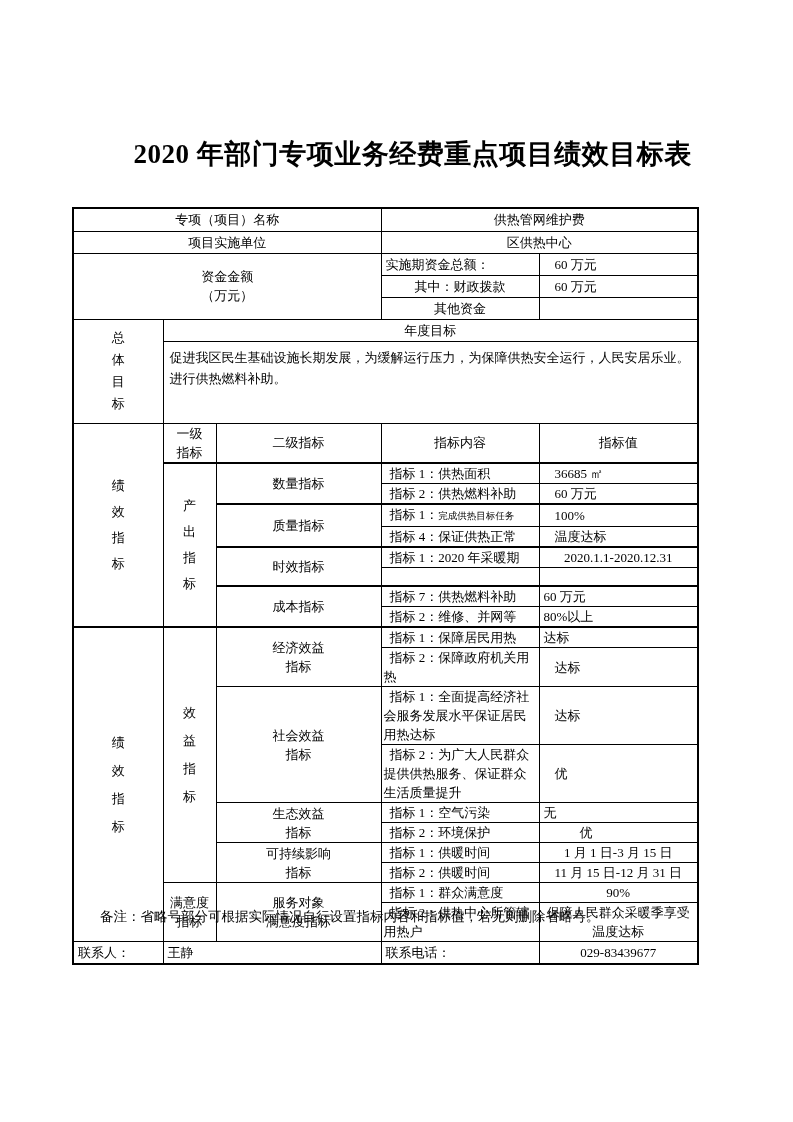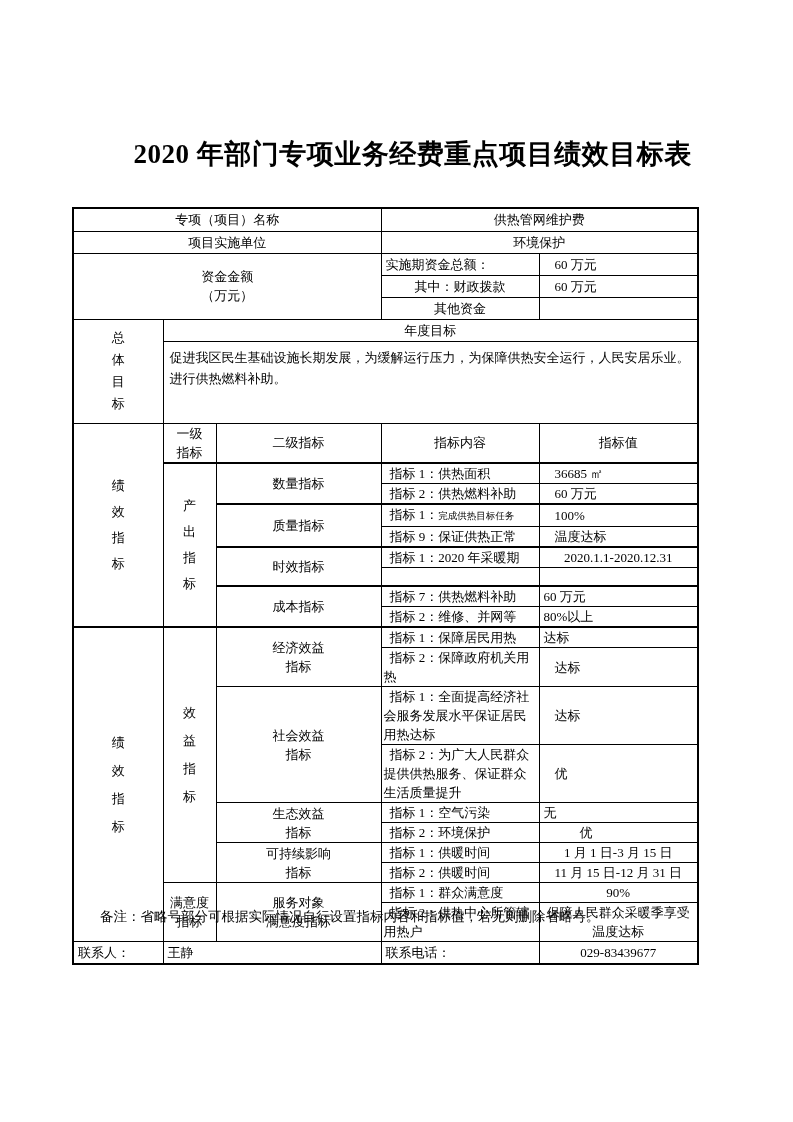--- a/index.html
+++ b/index.html
@@ -73,21 +73,21 @@
     </colgroup>
 
     <tbody>
         <tr class="h23">
       <td colspan="3">专项（项目）名称</td>
       <td colspan="2">供热管网维护费</td>
     </tr>
 
     <tr class="h22">
       <td colspan="3">项目实施单位</td>
-      <td colspan="2">环境保护</td>
+      <td colspan="2">区供热中心</td>
     </tr>
 
     <tr class="h22">
       <td colspan="3" rowspan="3" class="pre">资金金额
 （万元）</td>
       <td class="lab-left">实施期资金总额：</td>
       <td class="vl1">60 万元</td>
     </tr>
     <tr class="h22">
       <td>其中：财政拨款</td>
@@ -125,21 +125,21 @@
       <td class="content-cell">指标 2：供热燃料补助</td>
       <td class="vl1">60 万元</td>
     </tr>
 
     <tr class="h19 tt">
       <td rowspan="2">质量指标</td>
       <td class="content-cell"><span>指标 1：</span><span class="small">完成供热目标任务</span></td>
       <td class="vl1">100%</td>
     </tr>
     <tr class="h19">
-      <td class="content-cell">指标 9：保证供热正常</td>
+      <td class="content-cell">指标 4：保证供热正常</td>
       <td class="vl1">温度达标</td>
     </tr>
 
     <tr class="h19 tt">
       <td rowspan="2">时效指标</td>
       <td class="content-cell">指标 1：2020 年采暖期</td>
       <td>2020.1.1-2020.12.31</td>
     </tr>
     <tr class="h19">
       <td class="content-cell"></td>

